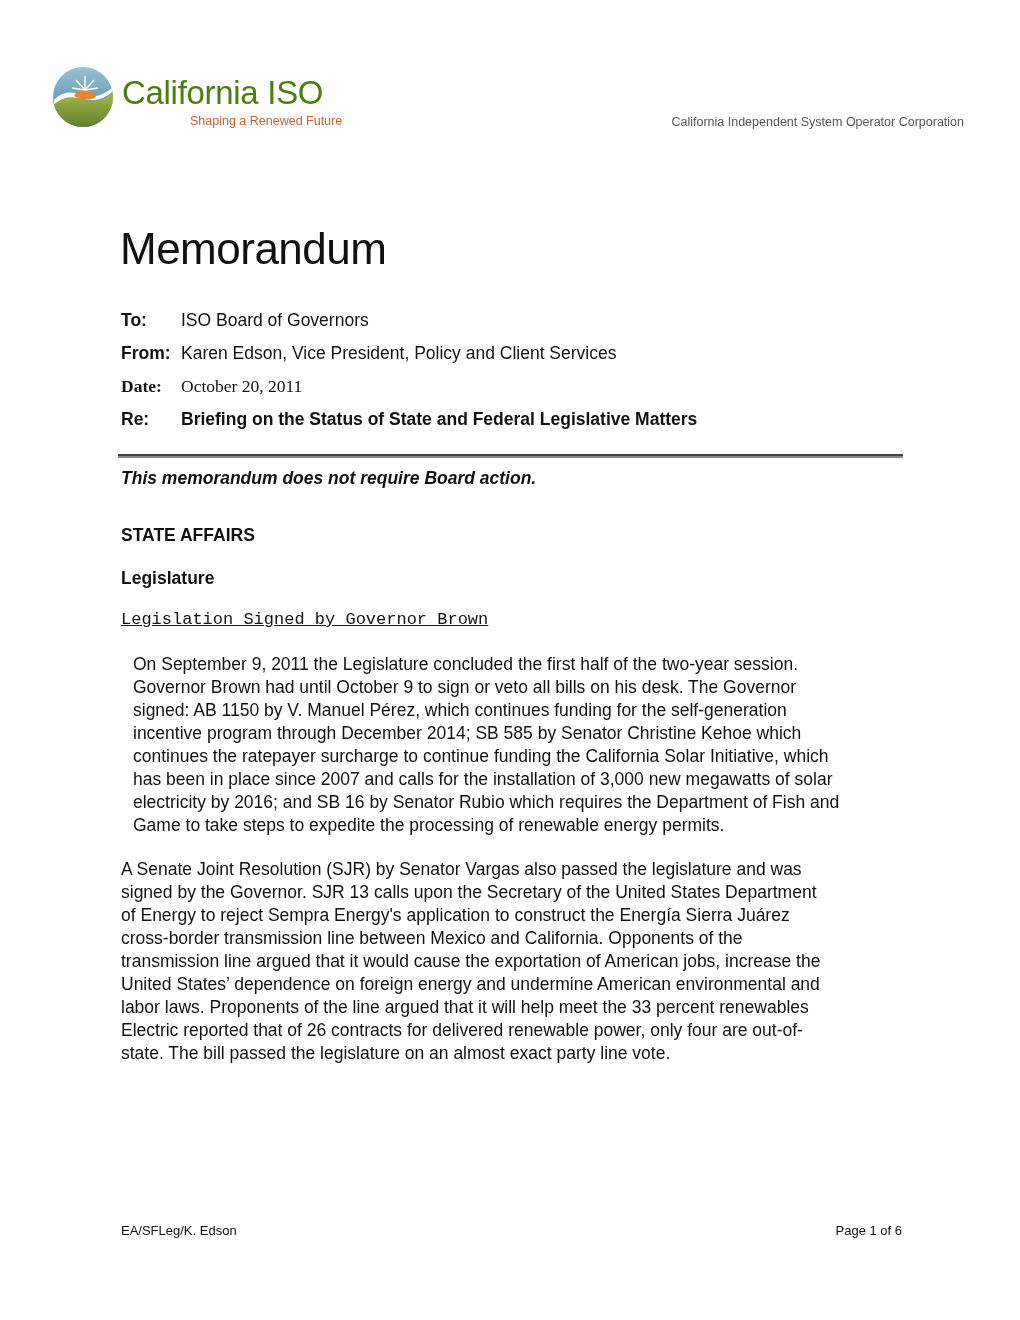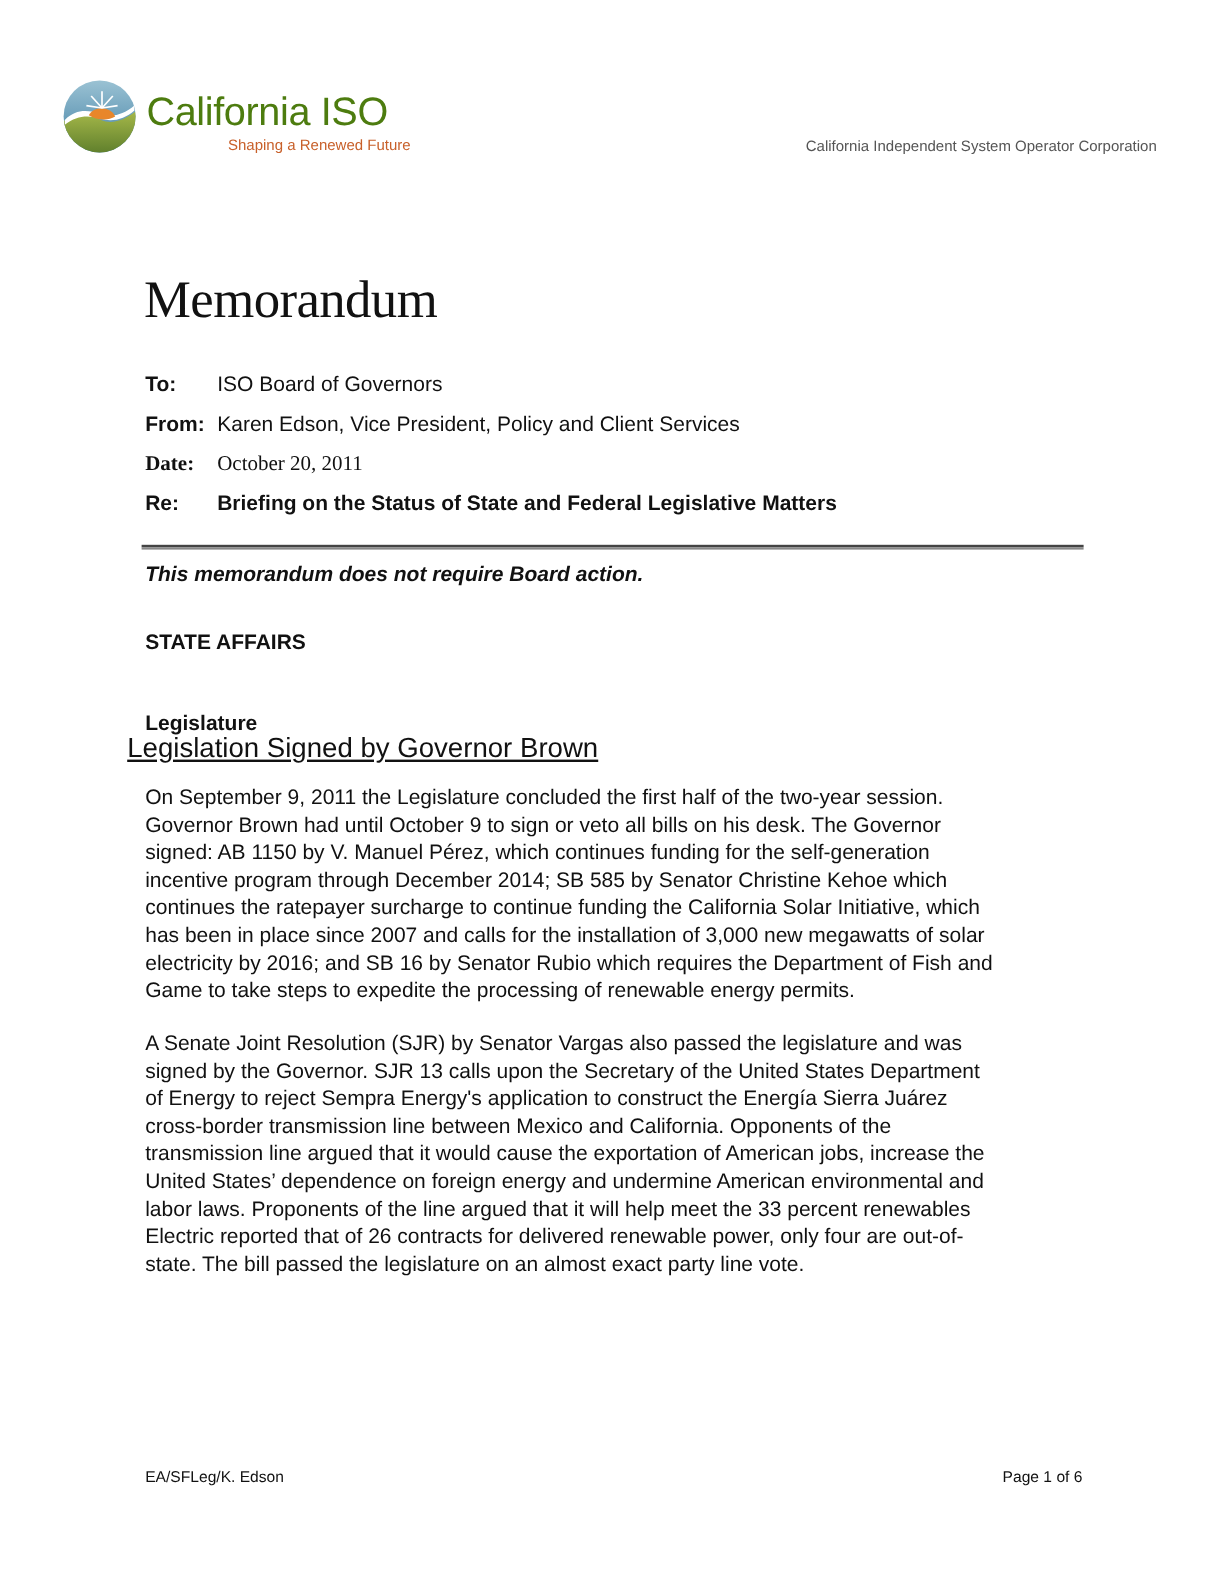--- a/index.html
+++ b/index.html
@@ -7,31 +7,31 @@
            font-family: "Liberation Sans", sans-serif; color: #111; }
     .logo { position: absolute; left: 52px; top: 66px; width: 300px; height: 66px; }
     .logo svg { position: absolute; left: 0; top: 0; }
     .logo-name { position: absolute; left: 70px; top: 8px; font-size: 33px; color: #4d7c0f;
                  letter-spacing: -0.3px; white-space: nowrap; }
     .logo-tag { position: absolute; left: 138px; top: 48px; font-size: 12.5px; color: #c8602a;
                 white-space: nowrap; }
     .corp { position: absolute; right: 56px; top: 115px; font-size: 12.5px; color: #555;
             white-space: nowrap; }
     .title { position: absolute; left: 120px; top: 224px; font-size: 44px; color: #111;
-             margin: 0; font-weight: normal; letter-spacing: -0.5px; font-family: Liberation Serif, serif; }
+             margin: 0; font-weight: normal; letter-spacing: -0.5px; }
     .hdr { position: absolute; left: 121px; font-size: 17.5px; white-space: nowrap; }
     .hdr .lbl { font-weight: bold; display: inline-block; width: 60px; }
     .hdr .val-bold { font-weight: bold; }
     .rule { position: absolute; left: 118px; top: 454px; width: 785px; height: 0;
             border-top: 2px solid #444; border-bottom: 2px solid #888; }
     .notice { position: absolute; left: 121px; top: 468px; font-size: 17.5px; font-weight: bold;
               font-style: italic; white-space: nowrap; }
     .sec { position: absolute; left: 121px; font-size: 17.5px; font-weight: bold; white-space: nowrap; }
-    .sub { position: absolute; left: 106px; top: 610px; font-size: 23px; text-decoration: underline;
-           white-space: nowrap; }
+    .sub { position: absolute; left: 121px; top: 610px; font-size: 17px; text-decoration: underline;
+           white-space: nowrap; font-family: Liberation Mono, monospace; }
     .para { position: absolute; left: 121px; width: 790px; font-size: 17.5px; line-height: 23px; }
     .para span.line { display: block; white-space: nowrap; }
     .foot { position: absolute; top: 1223px; font-size: 13px; white-space: nowrap; }
   </style>
 </head>
 <body>
 
 <div class="logo">
   <svg width="62" height="62" viewBox="0 0 62 62">
     <defs>
@@ -80,24 +80,24 @@
 </div>
 <div class="hdr" style="top:409px;">
   <span class="lbl">Re:</span><span class="val-bold">Briefing on the Status of State and Federal Legislative Matters</span>
 </div>
 
 <div class="rule"></div>
 
 <div class="notice">This memorandum does not require Board action.</div>
 
 <div class="sec" style="top:525px;">STATE AFFAIRS</div>
-<div class="sec" style="top:568px;margin-top:24px;">Legislature</div>
+<div class="sec" style="top:568px;">Legislature</div>
 <div class="sub">Legislation Signed by Governor Brown</div>
 
-<div class="para" style="top:653px;">
+<div class="para" style="top:653px;margin-left:12px;">
   <span class="line">On September 9, 2011 the Legislature concluded the first half of the two-year session.</span>
   <span class="line">Governor Brown had until October 9 to sign or veto all bills on his desk.  The Governor</span>
   <span class="line">signed:  AB 1150 by V. Manuel Pérez, which continues funding for the self-generation</span>
   <span class="line">incentive program through December 2014; SB 585 by Senator Christine Kehoe which</span>
   <span class="line">continues the ratepayer surcharge to continue funding the California Solar Initiative, which</span>
   <span class="line">has been in place since 2007 and calls for the installation of 3,000 new megawatts of solar</span>
   <span class="line">electricity by 2016; and SB 16 by Senator Rubio which requires the Department of Fish and</span>
   <span class="line">Game to take steps to expedite the processing of renewable energy permits.</span>
 </div>
 

